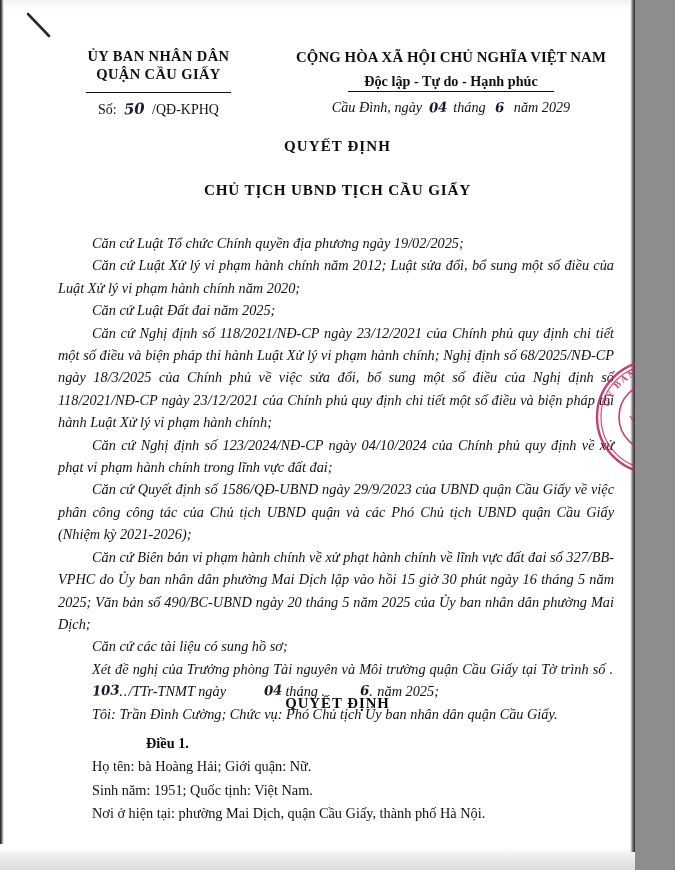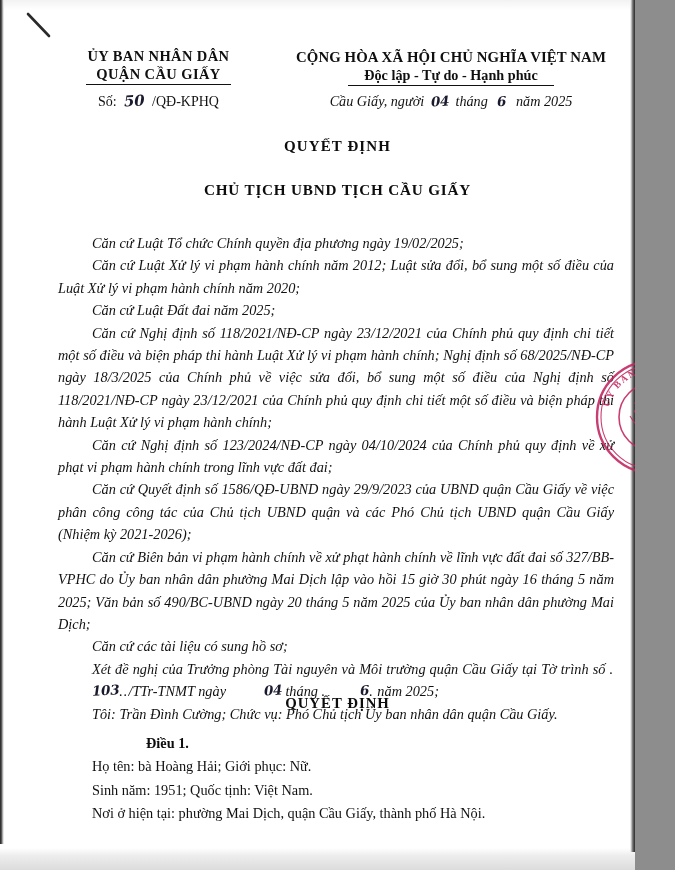--- a/index.html
+++ b/index.html
@@ -94,37 +94,38 @@
     color: #101010;
   }
   .org-line-2 {
     font-weight: bold;
     font-size: 14.5px;
     letter-spacing: 0.4px;
     line-height: 18px;
     color: #101010;
     display: inline-block;
     border-bottom: 1.4px solid #111;
-    padding: 0 10px 1px 10px;
+    padding: 0 10px 9px 10px;
   }
   .nation-line {
     font-weight: bold;
     font-size: 14.8px;
     letter-spacing: 0.1px;
     line-height: 18px;
     color: #101010;
   }
   .motto-line {
     font-weight: bold;
     font-size: 14.2px;
     line-height: 18px;
     color: #101010;
     display: inline-block;
     border-bottom: 1.4px solid #111;
     padding: 0 16px 1px 16px;
+    margin-top: 6px;
   }
   .so-line {
     margin-top: 7px;
     font-size: 14px;
     color: #111;
     white-space: nowrap;
   }
   .date-line {
     margin-top: 7px;
     font-size: 14.2px;
@@ -270,26 +271,26 @@
         <span>Số:</span>
         <span class="ink" style="font-size:15px; margin:0 4px;">50</span>
         <span>/QĐ-KPHQ</span>
       </div>
     </div>
 
     <div class="hdr-right">
       <div class="nation-line">CỘNG HÒA XÃ HỘI CHỦ NGHĨA VIỆT NAM</div>
       <div><span class="motto-line">Độc lập - Tự do - Hạnh phúc</span></div>
       <div class="date-line">
-        <span>Cầu Giấy, người</span>
+        <span>Cầu Đình, ngày</span>
         <span class="ink ink-sm" style="margin:0 3px;">04</span>
         <span>tháng</span>
         <span class="ink ink-sm" style="margin:0 6px;">6</span>
         <span>năm</span>
-        <span>2025</span>
+        <span>2029</span>
       </div>
     </div>
   </div>
 
   <div class="title-block">
     <div class="t-quyetdinh">QUYẾT ĐỊNH</div>
     <div class="t-chutich">CHỦ TỊCH UBND TỊCH CẦU GIẤY</div>
   </div>
 
   <div class="body-italic">
@@ -313,21 +314,21 @@
     </p>
 
     <p>Tôi: Trần Đình Cường; Chức vụ: Phó Chủ tịch Ủy ban nhân dân quận Cầu Giấy.</p>
   </div>
 
   <div class="t-quyetdinh-2">QUYẾT ĐỊNH</div>
 
   <div class="dieu-1">Điều 1.</div>
 
   <div class="body-roman">
-    <p class="nojust">Họ tên: bà Hoàng Hải; Giới phục: Nữ.</p>
+    <p class="nojust">Họ tên: bà Hoàng Hải; Giới quận: Nữ.</p>
     <p class="nojust">Sinh năm: 1951; Quốc tịnh: Việt Nam.</p>
     <p class="nojust">Nơi ở hiện tại: phường Mai Dịch, quận Cầu Giấy, thành phố Hà Nội.</p>
   </div>
 
   <svg class="seal" viewBox="0 0 122 122">
     <defs>
       <path id="sealRing" d="M 61,61 m -45,0 a 45,45 0 1,1 90,0 a 45,45 0 1,1 -90,0"></path>
     </defs>
     <circle cx="61" cy="61" r="56" fill="none" stroke="#c2245f" stroke-width="2.4"></circle>
     <circle cx="61" cy="61" r="52" fill="none" stroke="#c2245f" stroke-width="1.1"></circle>

